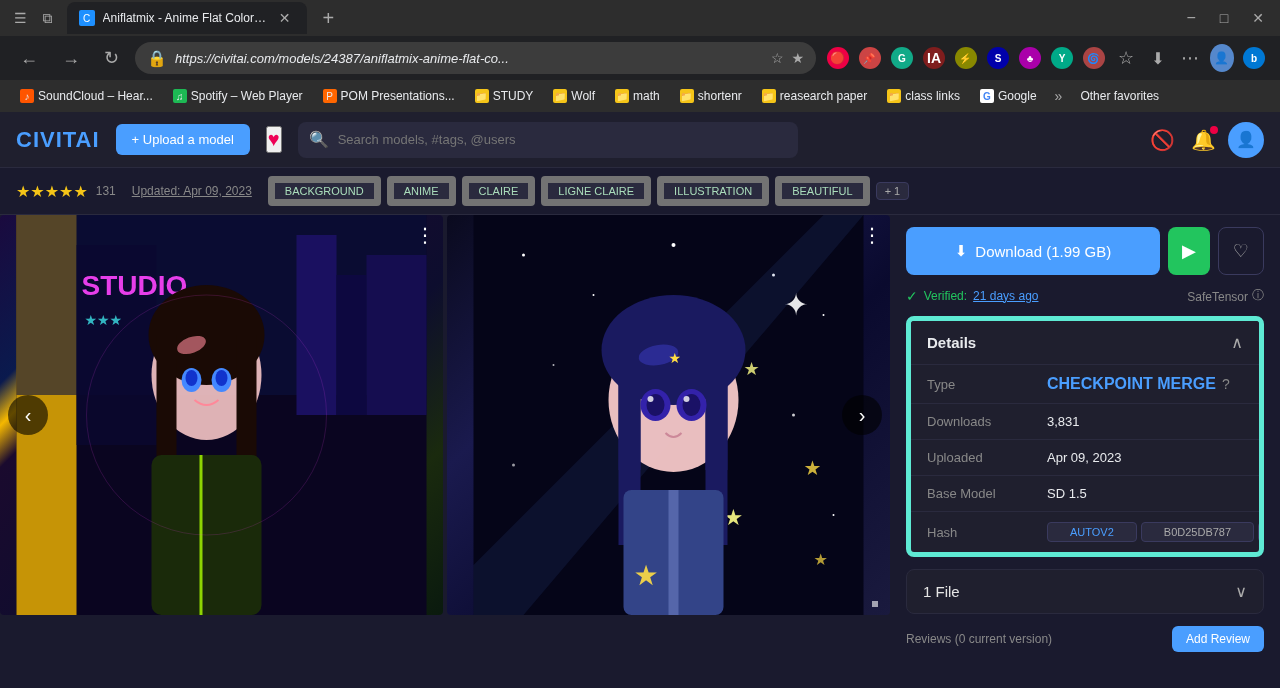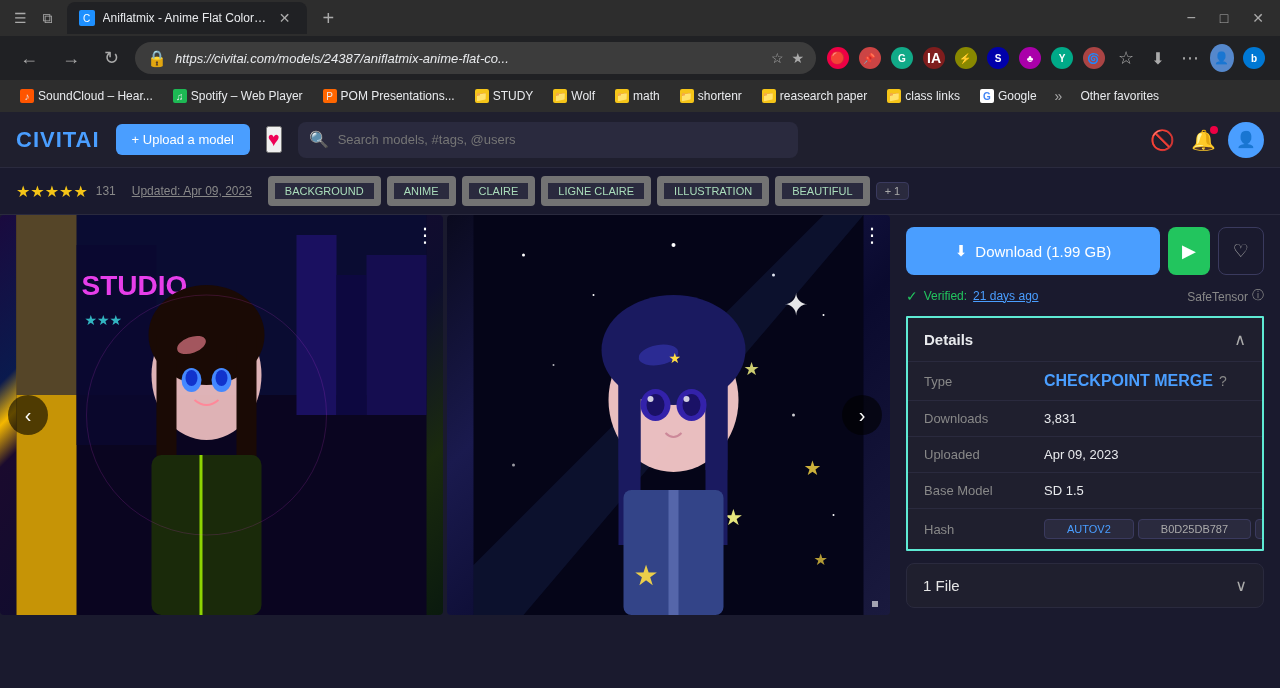--- a/index.html
+++ b/index.html
@@ -81,21 +81,21 @@
     .play-btn { background: #22c55e; color: white; border: none; border-radius: 8px; padding: 12px 14px; font-size: 18px; cursor: pointer; }
     .wish-btn { background: transparent; color: #aaa; border: 1px solid #3a3a5e; border-radius: 8px; padding: 12px 14px; font-size: 18px; cursor: pointer; }
 
     
     .verified-row { display: flex; align-items: center; justify-content: space-between; }
     .verified-text { display: flex; align-items: center; gap: 6px; color: #22c55e; font-size: 12px; }
     .verified-link { color: #4a9eff; text-decoration: underline; cursor: pointer; }
     .safetensor { color: #888; font-size: 12px; display: flex; align-items: flex-end; gap: 4px; }
 
     
-    .details-panel { background: #1f1f2e; border: 2px solid #5eead4; border-radius: 1px; overflow: hidden; }
+    .details-panel { background: #1f1f2e; border: 5px solid #5eead4; border-radius: 8px; overflow: hidden; }
     .details-header { display: flex; align-items: center; justify-content: space-between; padding: 12px 16px; cursor: pointer; background: #1f1f2e; }
     .details-title { font-size: 15px; font-weight: 600; color: #e8eaed; }
     .details-chevron { color: #aaa; font-size: 16px; }
     .details-row { display: flex; padding: 10px 16px; border-top: 1px solid #2a2a3e; align-items: center; }
     .details-label { color: #888; font-size: 13px; width: 120px; flex-shrink: 0; }
     .details-value { color: #e8eaed; font-size: 13px; flex: 1; }
     .checkpoint-badge { color: #4a9eff; font-size: 16px; font-weight: 700; }
     .info-icon { color: #888; font-size: 14px; cursor: pointer; margin-left: 6px; }
 
     
@@ -445,18 +445,22 @@
           </div>
         </div>
 
         <div class="files-panel">
           <div class="files-header">
             <span class="files-title">1 File</span>
             <span class="files-chevron">∨</span>
           </div>
         </div>
 
+        <div class="reviews-row">
+          <span>Reviews (0 current version)</span>
+          <button style="background:#4a9eff;color:white;border:none;border-radius:6px;padding:6px 14px;font-size:12px;cursor:pointer;">Add Review</button>
+        </div>
 
       </div>
     </div>
 
   </div>
 </div>
 
 </body></html>

